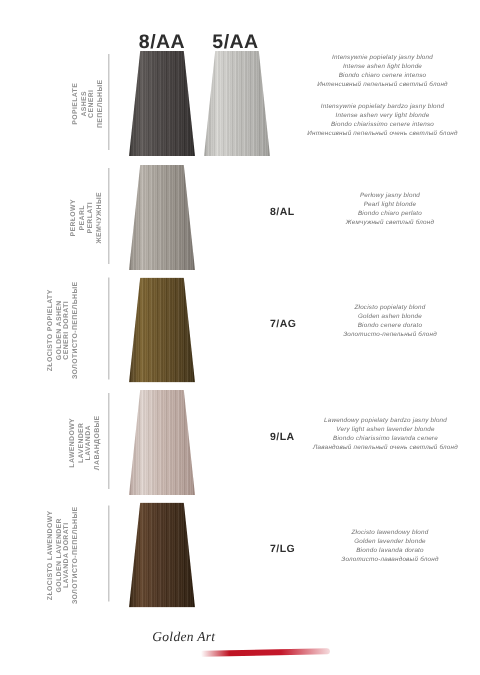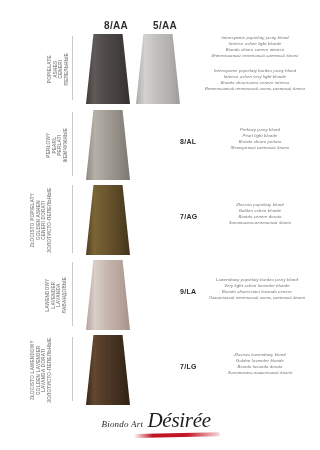--- a/index.html
+++ b/index.html
@@ -26,25 +26,25 @@
   
   .code-header {
     position: absolute;
     top: 20px;
     left: 0;
     width: 317px;
     height: 14px;
   }
   .code-header .code {
     position: absolute;
-    font-size: 10px;
+    font-size: 13px;
     font-weight: bold;
     letter-spacing: 0.3px;
     color: #2e2e2e;
-    text-align: right;
+    text-align: center;
     width: 40px;
   }
   .code-header .code.c1 { left: 88px; }
   .code-header .code.c2 { left: 137px; }
 
   
   .rows {
     position: absolute;
     top: 30px;
     left: 0;
@@ -326,18 +326,17 @@
         <span>Biondo lavanda dorato</span>
         <span>Золотисто-лавандовый блонд</span>
       </div>
     </div>
 
   </div>
 
   <div class="logo">
     <div class="logo-inner">
       <div class="logo-stroke"></div>
-      <div class="logo-colorart">Biondo Art</div>
-      <div class="logo-desiree">Désirée</div>
+      <div class="logo-colorart">Golden Art</div>
     </div>
   </div>
 
 </div>
 
 </body></html>

